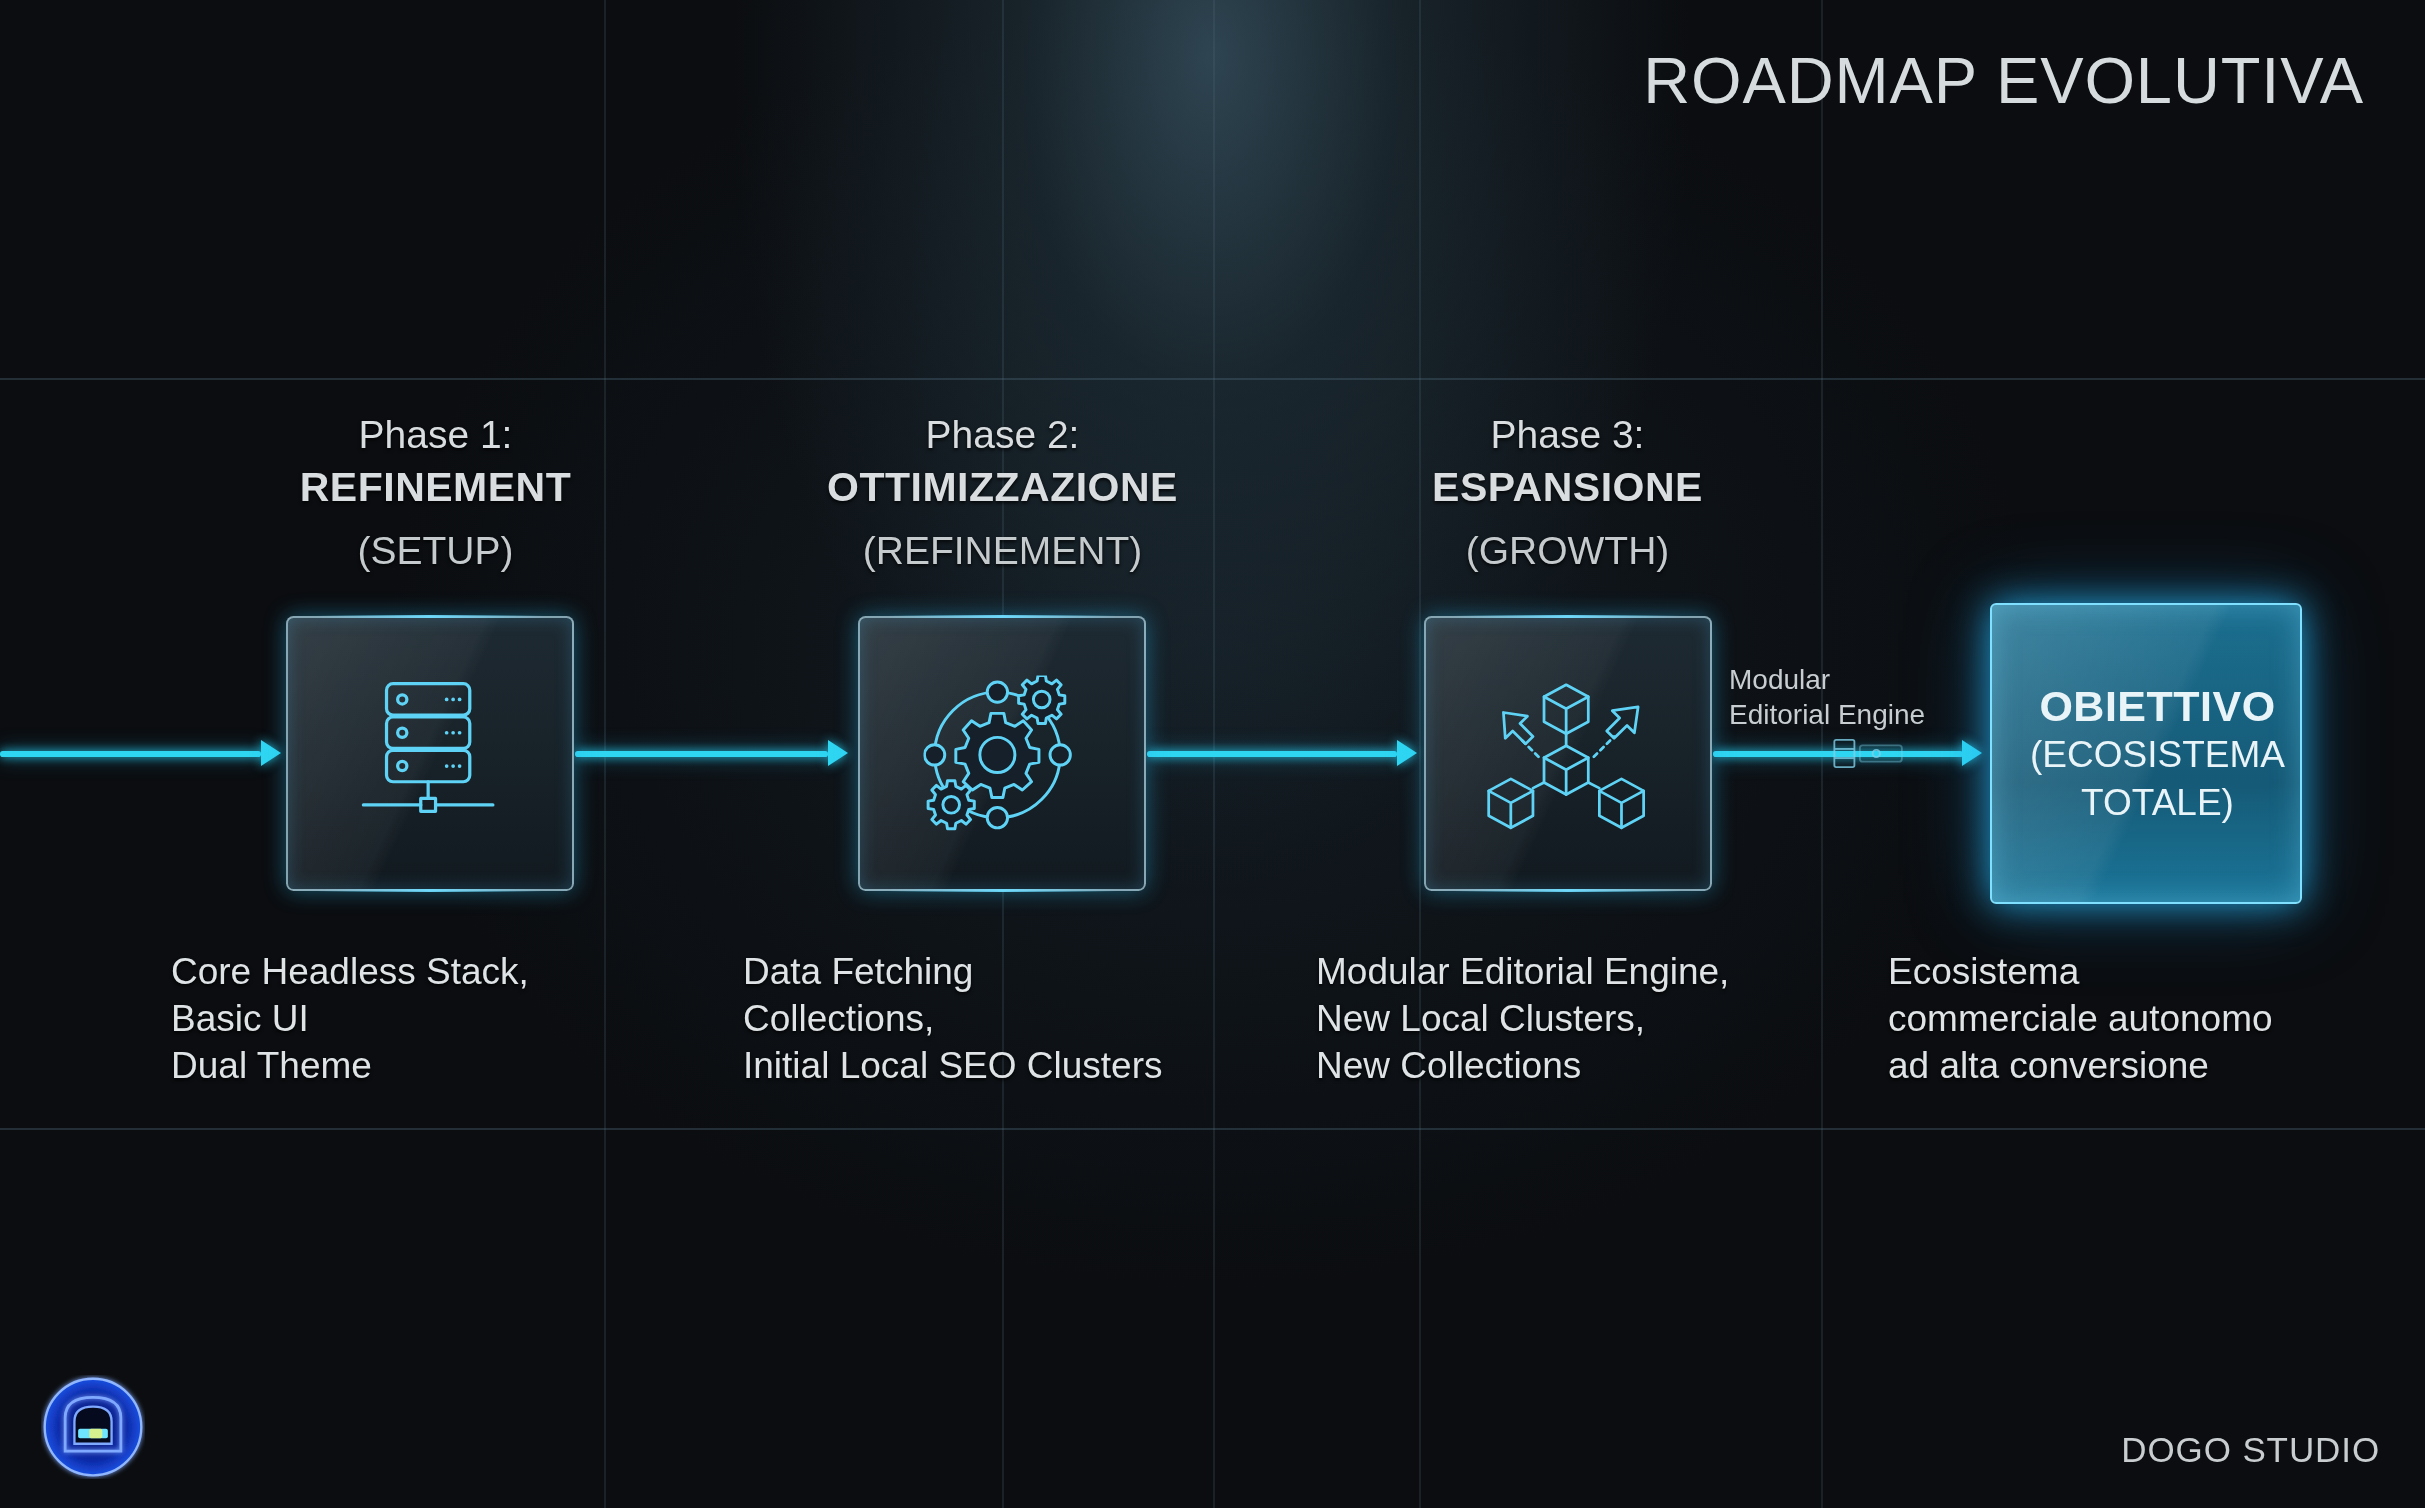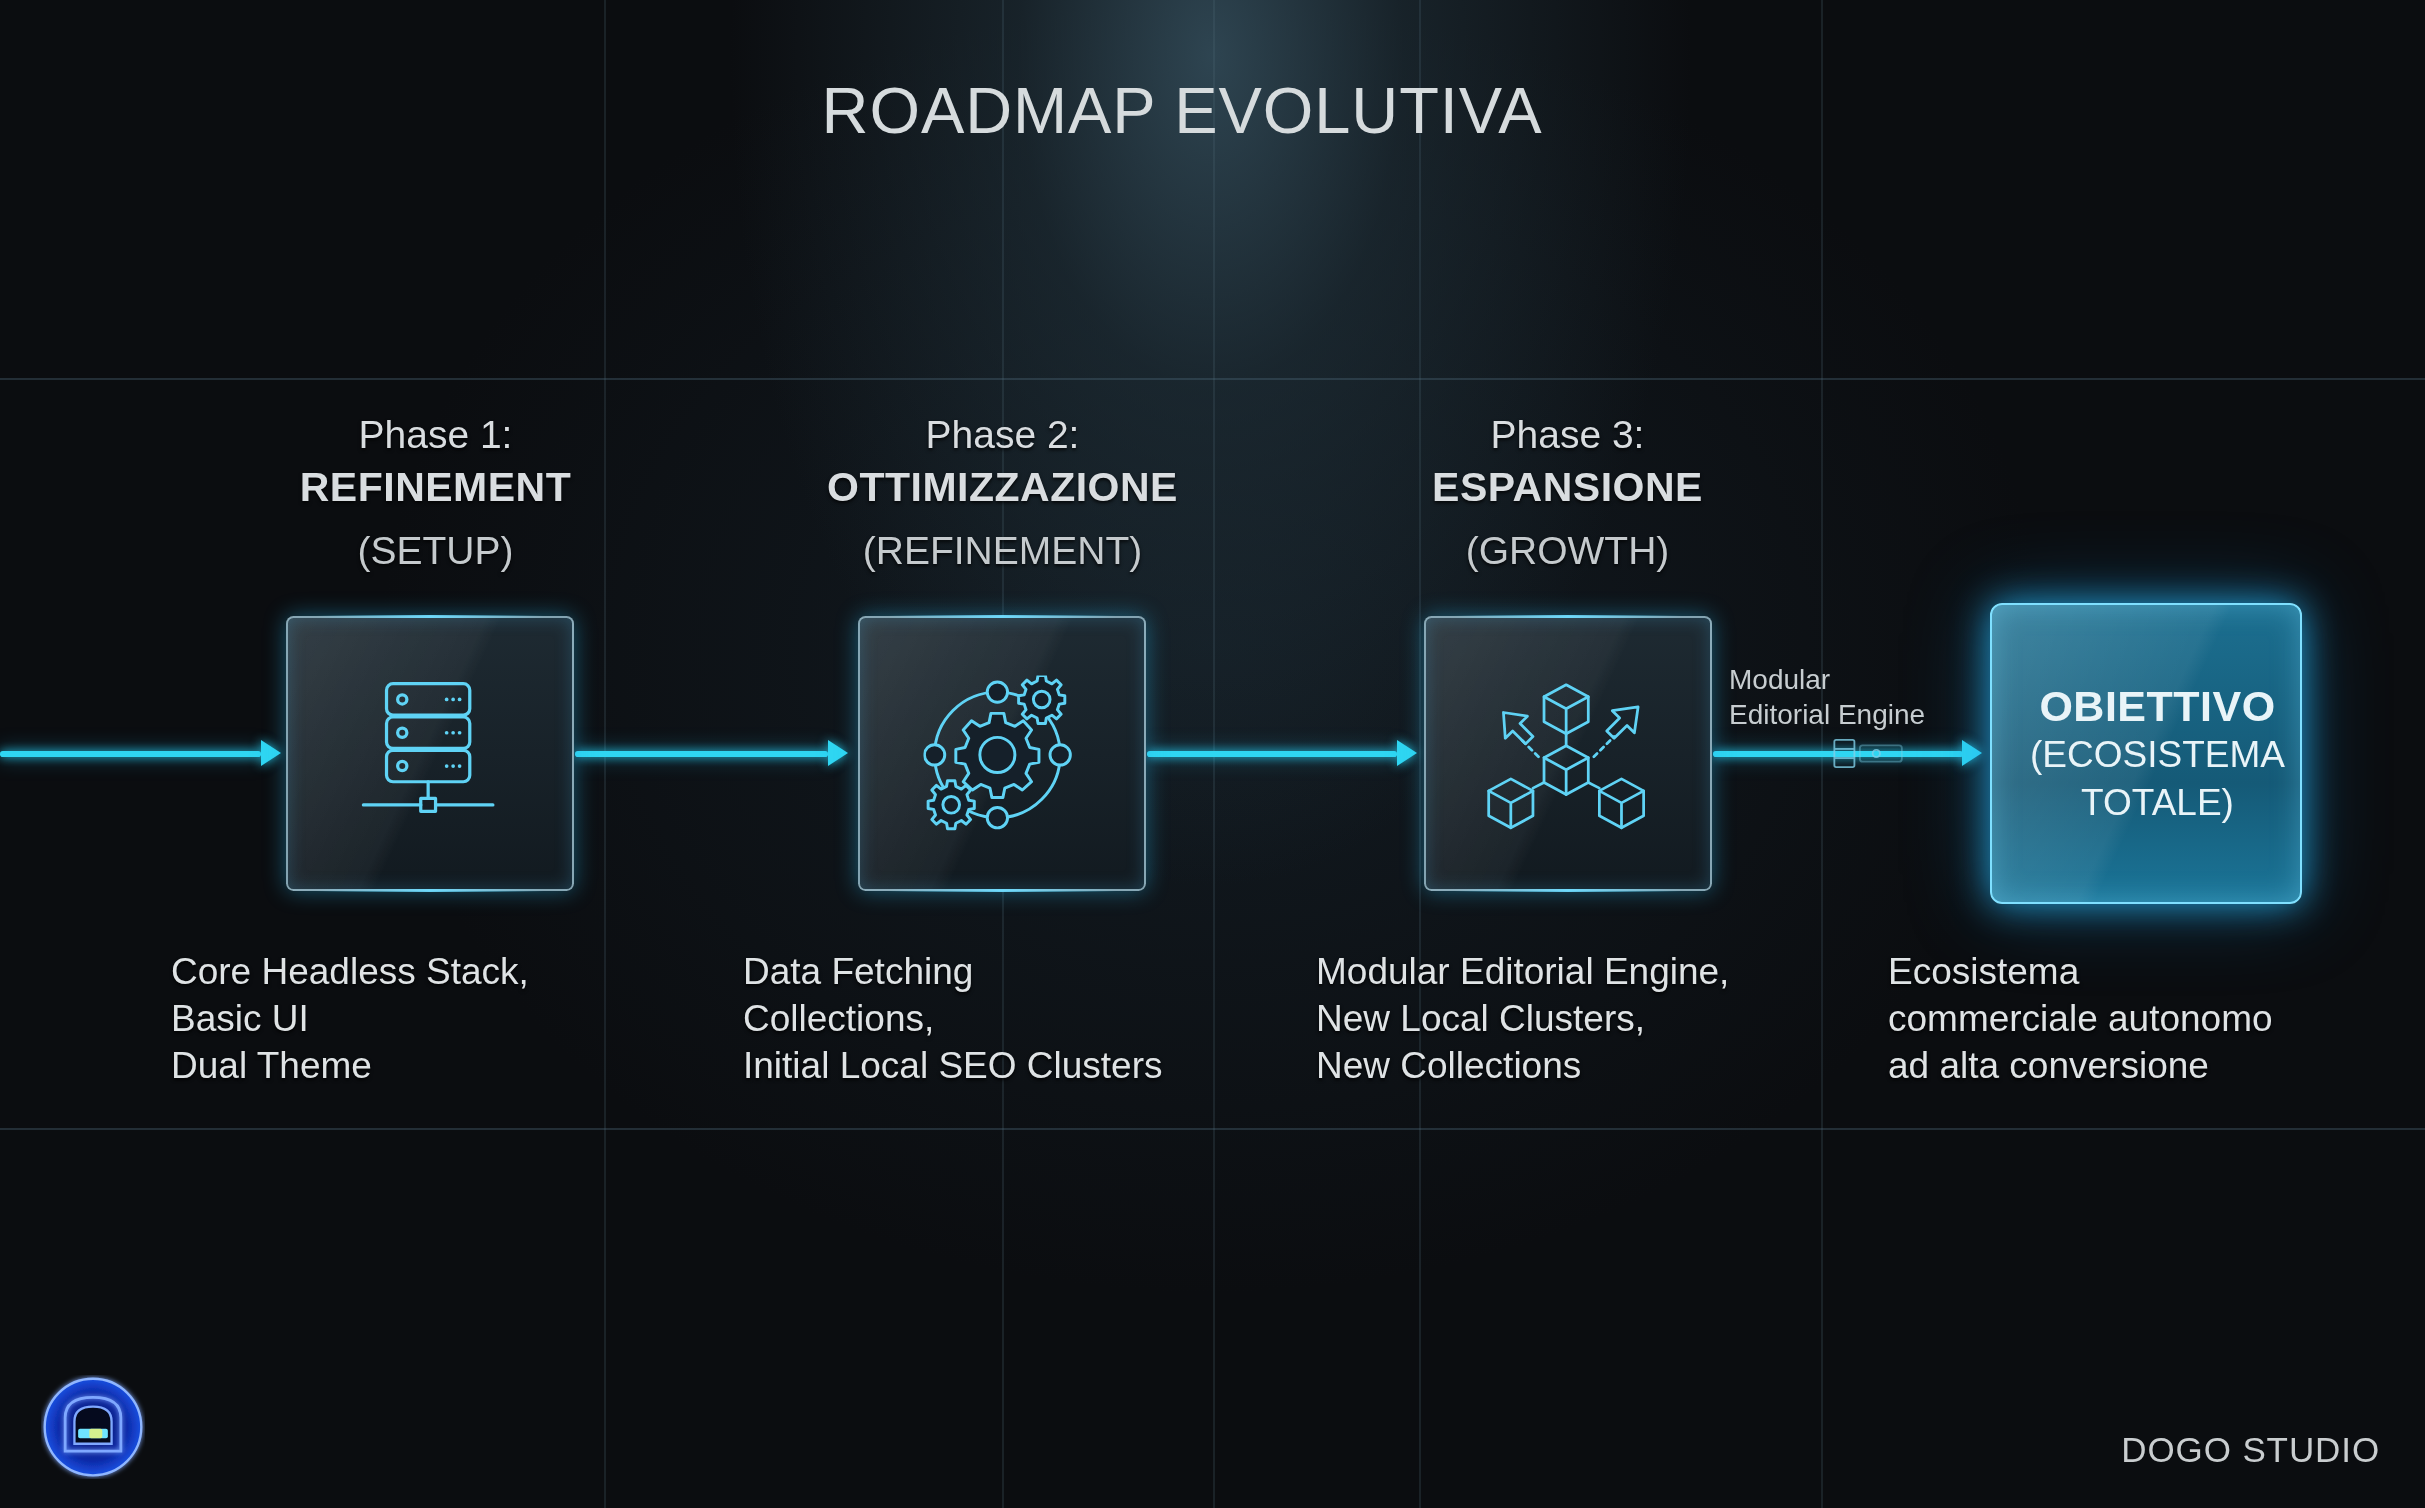--- a/index.html
+++ b/index.html
@@ -13,21 +13,21 @@
     position: absolute; left: 0; top: 0; width: 2426px; height: 1509px;
     background:
       radial-gradient(ellipse 481px 832px at 1211px 55px, rgba(52,78,92,0.85) 0%, rgba(34,52,62,0.55) 40%, rgba(11,13,16,0) 100%),
       radial-gradient(ellipse 832px 647px at 1211px 647px, rgba(24,38,48,0.55) 0%, rgba(11,13,16,0) 100%);
     pointer-events: none;
   }
   .gridline-h { position: absolute; left: 0; width: 2426px; height: 1.8px; background: rgba(80,110,125,0.35); }
   .gridline-v { position: absolute; top: 0; width: 1.8px; height: 1509px; background: rgba(80,110,125,0.22); }
 
   .title {
-    position: absolute; left: 0; top: 73px; width: 2364px; text-align: center;
+    position: absolute; left: 0; top: 43px; width: 2364px; text-align: right;
     font-size: 65px; font-weight: 400; letter-spacing: 0.9px; color: #d6dbdd;
   }
 
   .phase-head {
     position: absolute; top: 409px; width: 481px; text-align: center;
     color: #d9dde0; text-shadow: 0 1.8px 3.7px rgba(0,0,0,0.8);
   }
   .phase-head .p-num { font-size: 39px; line-height: 52px; font-weight: 400; }
   .phase-head .p-name { font-size: 41px; line-height: 52px; font-weight: 700; letter-spacing: 0.5px; }
   .phase-head .p-sub { font-size: 39px; line-height: 52px; font-weight: 400; color: #c5cacd; margin-top: 12px; }
@@ -43,21 +43,21 @@
   .box::before, .box::after {
     content: ""; position: absolute; left: 28px; right: 28px; height: 2.8px;
     background: linear-gradient(90deg, rgba(60,200,255,0), rgba(110,220,255,0.95), rgba(60,200,255,0));
   }
   .box::before { top: -2.8px; }
   .box::after { bottom: -2.8px; }
   .box svg { position: absolute; left: 50%; top: 50%; transform: translate(-50%,-50%); }
 
   .goal-box {
     position: absolute; left: 1990px; top: 603px; width: 312px; height: 301px;
-    border: 2.8px solid #7fe0ff; border-radius: 12px; box-sizing: border-box;
+    border: 2.8px solid #7fe0ff; border-radius: 6px; box-sizing: border-box;
     background:
       linear-gradient(115deg, rgba(255,255,255,0.16) 0%, rgba(255,255,255,0.06) 50%, rgba(255,255,255,0) 54%),
       linear-gradient(180deg, #1c6f90 0%, #155a77 60%, #1b7598 100%);
     box-shadow: 0 0 37px rgba(40,190,255,0.75), 0 0 83px rgba(30,150,220,0.35), inset 0 0 28px rgba(120,220,255,0.35);
     display: flex; flex-direction: column; align-items: center; justify-content: center;
     text-align: center; color: #e9f4f8; padding-left: 23px;
   }
   .goal-box .g-title { font-size: 43px; font-weight: 700; line-height: 50px; letter-spacing: 0.5px; }
   .goal-box .g-sub { font-size: 37px; line-height: 48px; font-weight: 400; }
 

